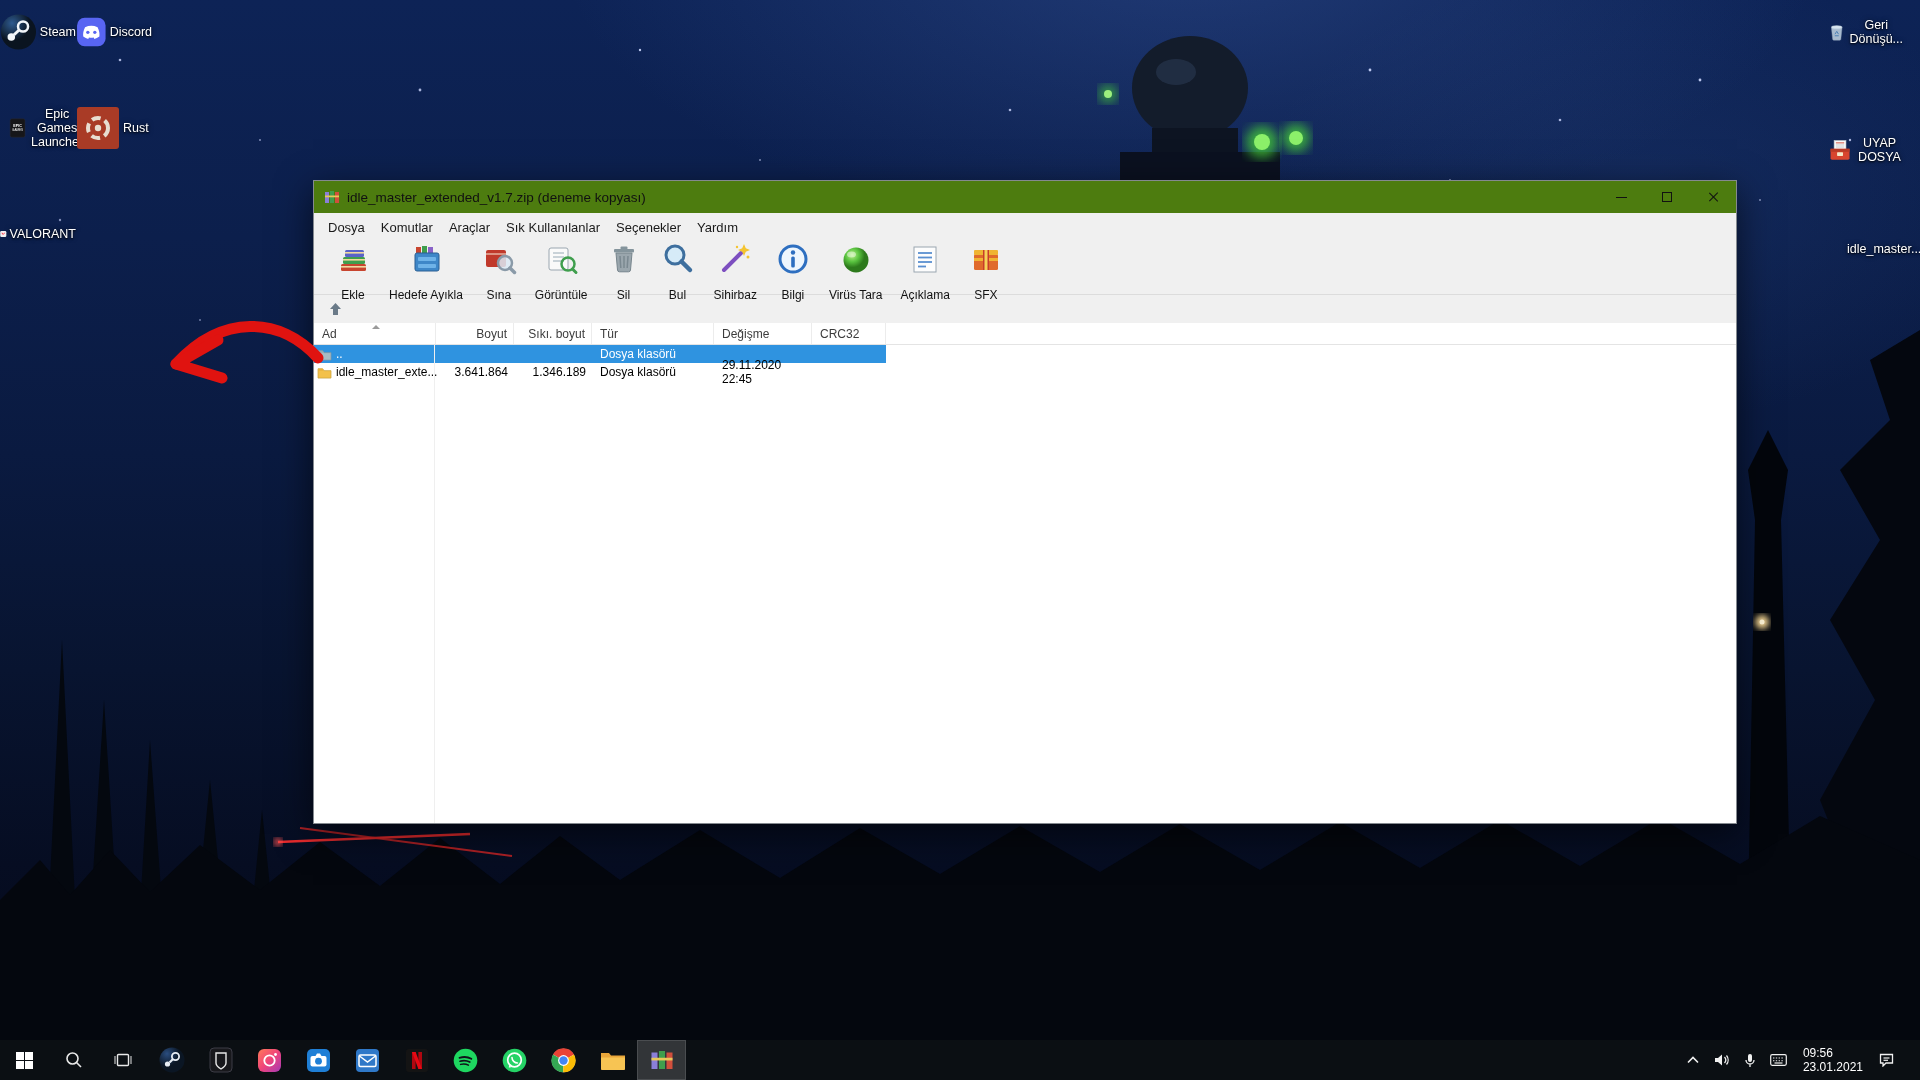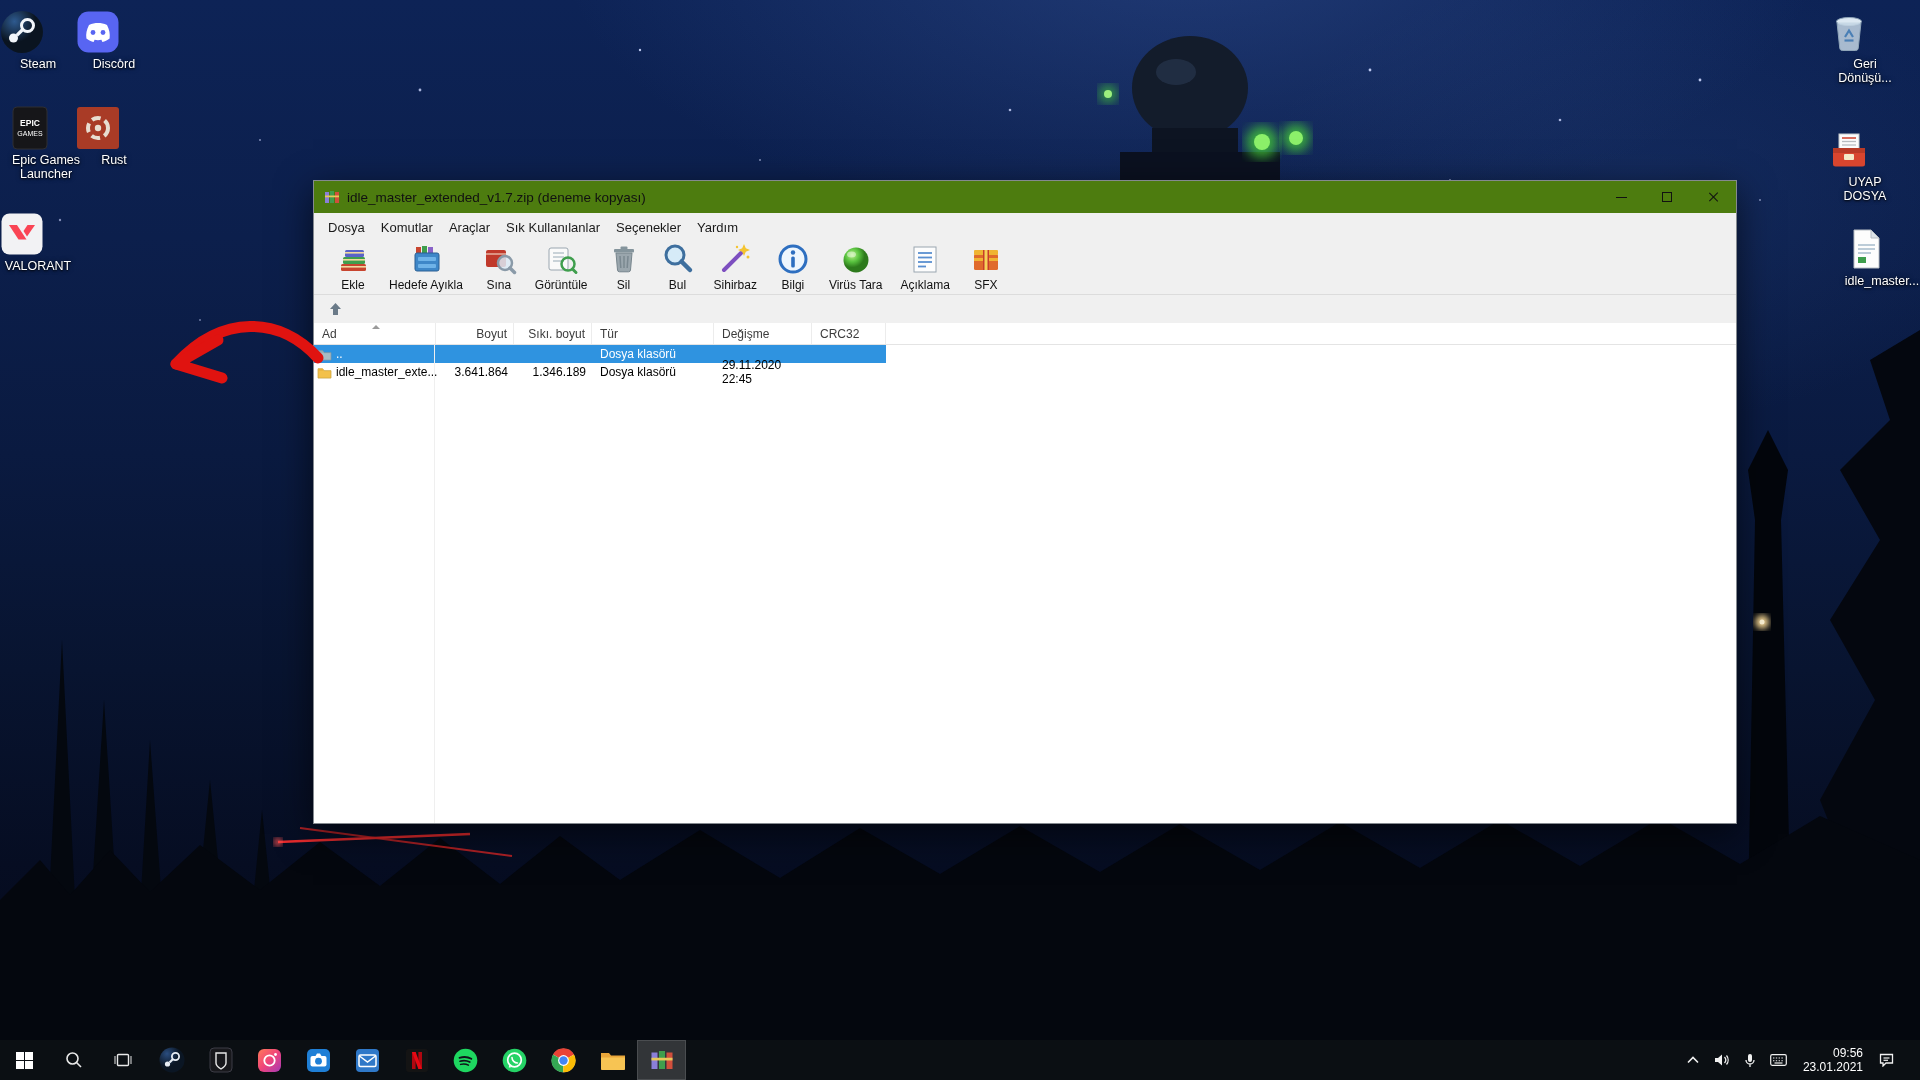--- a/index.html
+++ b/index.html
@@ -7,21 +7,21 @@
   body{font-family:"Liberation Sans",sans-serif;position:relative;background:#071230;cursor:default}
 
   
   .desktop-bg{position:absolute;inset:0;z-index:0;background:
     radial-gradient(900px 420px at 62% -5%, rgba(64,96,168,.38), transparent 70%),
     radial-gradient(520px 320px at 85% 18%, rgba(40,70,130,.28), transparent 72%),
     linear-gradient(180deg,#0d2356 0%,#0c1f4c 22%,#0a1a40 42%,#081430 62%,#060d22 80%,#04081a 100%);}
   svg.scene{position:absolute;inset:0;z-index:1}
 
   
-  .dicon{position:absolute;width:76px;display:flex;flex-direction:column;gap:3px;z-index:10}
+  .dicon{position:absolute;width:76px;display:flex;flex-direction:row;align-items:center;gap:3px;z-index:10}
   .dicon .di{width:44px;height:44px}
   .dlabel{font-size:12.5px;line-height:14px;color:#fff;text-align:center;max-width:78px;
     text-shadow:0 1px 2px rgba(0,0,0,.95),0 0 5px rgba(0,0,0,.6)}
 
   
   .window{position:absolute;left:313px;top:180px;width:1424px;height:644px;z-index:20;
     background:#f0f0f0;border:1px solid #84898f;display:flex;flex-direction:column;
     box-shadow:0 10px 34px rgba(0,0,0,.6)}
   .titlebar{height:32px;background:#4d7c0f;display:flex;align-items:center;padding-left:10px;gap:7px;flex:0 0 auto}
   .titlebar .title{font-size:13.5px;color:#111}
@@ -33,21 +33,21 @@
   .glyph-close::before,.glyph-close::after{content:"";position:absolute;left:5.5px;top:0;width:1.4px;height:12px;background:#111}
   .glyph-close::before{transform:rotate(45deg)}
   .glyph-close::after{transform:rotate(-45deg)}
 
   .menubar{height:24px;display:flex;align-items:flex-end;padding-left:6px;flex:0 0 auto}
   .menu-item{font-size:13px;color:#1a1a1a;padding:2px 8px}
 
   .toolbar{height:58px;display:flex;align-items:flex-start;padding:2px 0 0 12px;flex:0 0 auto;border-bottom:1px solid #dcdcdc}
   .tb-btn{display:flex;flex-direction:column;align-items:center;padding:2px 9px;min-width:46px}
   .tbi{width:36px;height:36px;flex:0 0 auto}
-  .tb-label{font-size:12px;color:#111;margin-top:1px;white-space:nowrap}
+  .tb-label{font-size:12px;color:#111;margin-top:11px;white-space:nowrap}
 
   .addressrow{height:28px;display:flex;align-items:center;padding:0 8px 0 6px;gap:6px;flex:0 0 auto}
   .upbtn{width:30px;height:22px;display:flex;align-items:center;justify-content:center}
   .addressbox{flex:1;height:22px;background:#fff;border:1px solid #aeaeae;display:flex;align-items:center;gap:6px;padding:0 7px;font-size:12.5px;color:#111}
   .addr-mini{width:14px;height:14px;flex:0 0 auto}
   .dd-arrow{margin-left:auto;width:0;height:0;border-left:4.5px solid transparent;border-right:4.5px solid transparent;border-top:5px solid #555}
 
   .listhead{height:22px;display:flex;align-items:center;background:#fff;border-bottom:1px solid #e4e4e4;font-size:12px;color:#3c3c3c;flex:0 0 auto}
   .hcell{height:100%;display:flex;align-items:center;border-right:1px solid #ececec;position:relative}
   .col-ad{width:122px;padding-left:8px}
@@ -80,21 +80,21 @@
   
   .red-arrow{position:absolute;left:140px;top:306px;z-index:40}
 
   
   .taskbar{position:absolute;left:0;bottom:0;width:1920px;height:40px;z-index:50;
     background:rgba(11,15,20,.97);display:flex;align-items:stretch}
   .tb-cell{width:49px;display:flex;align-items:center;justify-content:center}
   .tb-cell.active{background:rgba(255,255,255,.16);box-shadow:inset 0 0 0 1px rgba(255,255,255,.12)}
   .tray{margin-left:auto;display:flex;align-items:center;gap:11px;padding:0 6px 0 8px}
   .tray-ico{display:flex;align-items:center;justify-content:center;padding:2px}
-  .clock{display:flex;flex-direction:column;align-items:flex-end;color:#fff;font-size:12px;line-height:14px;margin:0 3px}
+  .clock{display:flex;flex-direction:column;align-items:flex-start;color:#fff;font-size:12px;line-height:14px;margin:0 3px}
   .show-desktop{width:7px;border-left:1px solid rgba(255,255,255,.25)}
 </style>
 </head>
 <body>
 
 <div class="desktop-bg"></div>
 
 <svg class="scene" width="1920" height="1080" viewBox="0 0 1920 1080">
   <defs>
     <filter id="b6">

